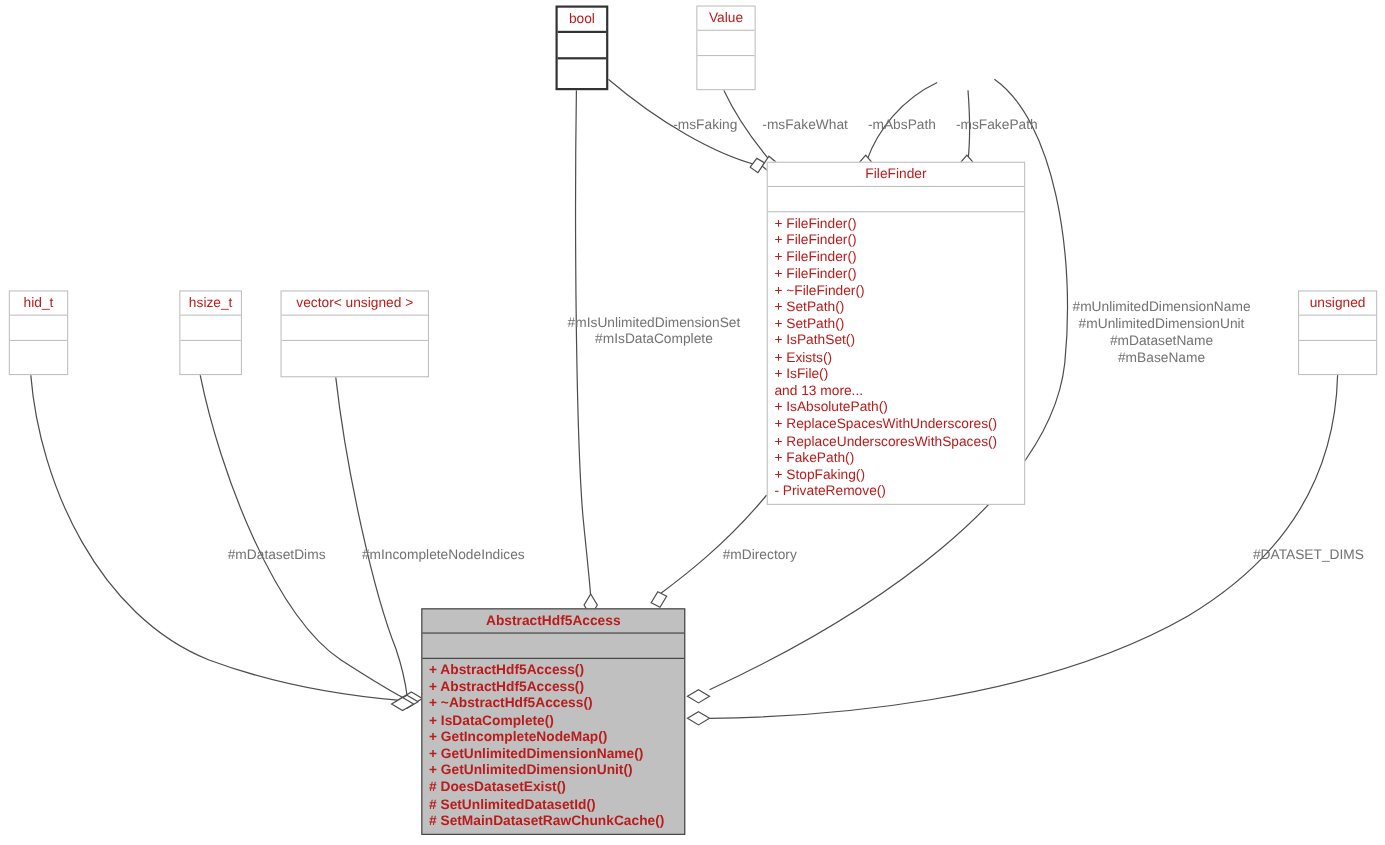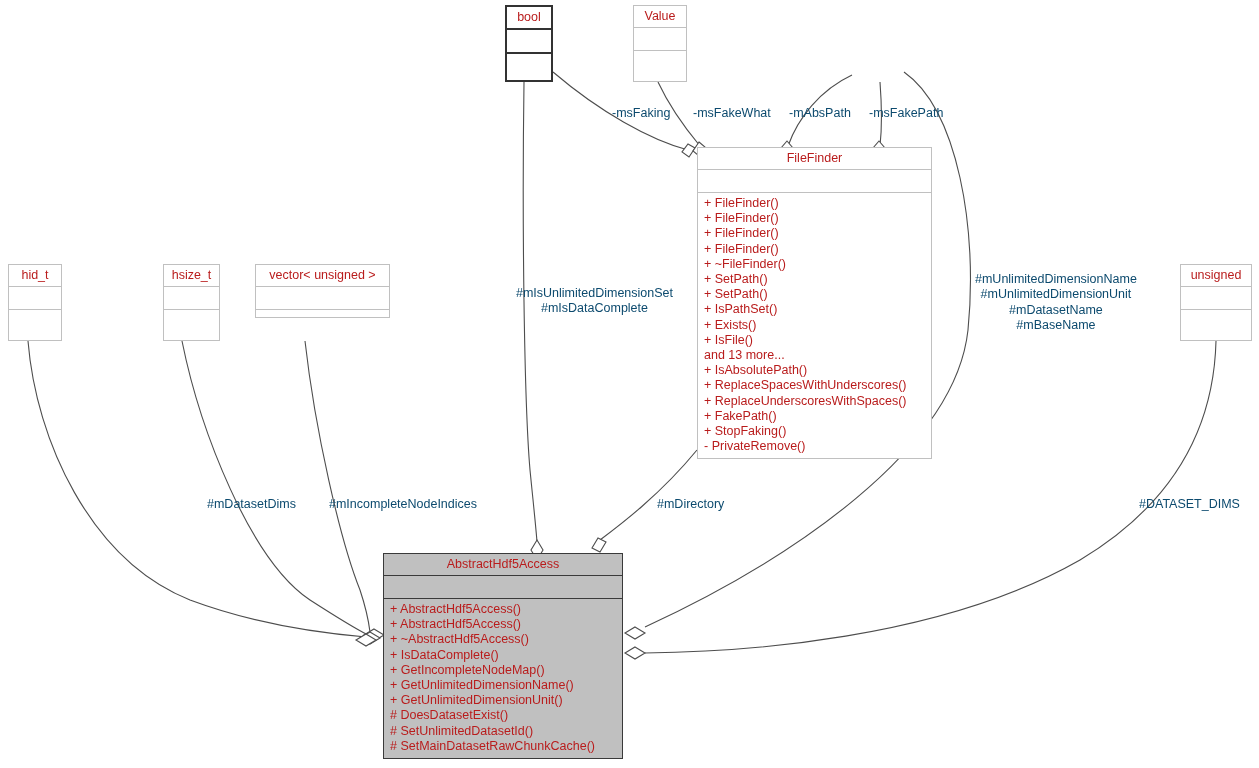--- a/index.html
+++ b/index.html
@@ -64,21 +64,21 @@
     padding: 3px 0 4px 0;
   }
   .uml-class .ops div {
     padding: 0 6px;
     line-height: 15.2px;
     white-space: nowrap;
   }
   .edge-label {
     position: absolute;
     font-size: 12.5px;
-    color: #0c4a6e;
+    color: #737373;
     line-height: 15.3px;
     white-space: nowrap;
     z-index: 6;
     background: transparent;
   }
   .edge-label.center {
     text-align: center;
   }
 </style>
 </head>
@@ -150,21 +150,21 @@
     <div class="sep attrs"></div>
     <div class="sep ops"></div>
   </div>
 
   <div class="uml-class" id="cls-hsize_t" style="left: 163px; top: 264px; width: 57px; height: 77px;">
     <div class="title">hsize_t</div>
     <div class="sep attrs"></div>
     <div class="sep ops"></div>
   </div>
 
-  <div class="uml-class" id="cls-vector_unsigned" style="left: 255px; top: 264px; width: 135px; height: 54px;">
+  <div class="uml-class" id="cls-vector_unsigned" style="left: 255px; top: 264px; width: 135px; height: 79px;">
     <div class="title">vector&lt; unsigned &gt;</div>
     <div class="sep attrs"></div>
     <div class="sep ops"></div>
   </div>
 
   <div class="uml-class" id="cls-unsigned" style="left: 1180px; top: 264px; width: 72px; height: 77px;">
     <div class="title">unsigned</div>
     <div class="sep attrs"></div>
     <div class="sep ops"></div>
   </div>
@@ -186,21 +186,21 @@
         <div>and 13 more...</div>
         <div>+ IsAbsolutePath()</div>
         <div>+ ReplaceSpacesWithUnderscores()</div>
         <div>+ ReplaceUnderscoresWithSpaces()</div>
         <div>+ FakePath()</div>
         <div>+ StopFaking()</div>
         <div>- PrivateRemove()</div>
       </div>
   </div>
 
-  <div class="uml-class main" id="cls-abstracthdf5access" style="left: 383px; top: 553px; width: 240px;">
+  <div class="uml-class main" id="cls-abstracthdf5access" style="left: 383px; top: 553px; width: 240px; font-weight: bold;">
     <div class="title">AbstractHdf5Access</div>
     <div class="sep attrs"></div>
     <div class="sep ops">
         <div>+ AbstractHdf5Access()</div>
         <div>+ AbstractHdf5Access()</div>
         <div>+ ~AbstractHdf5Access()</div>
         <div>+ IsDataComplete()</div>
         <div>+ GetIncompleteNodeMap()</div>
         <div>+ GetUnlimitedDimensionName()</div>
         <div>+ GetUnlimitedDimensionUnit()</div>

